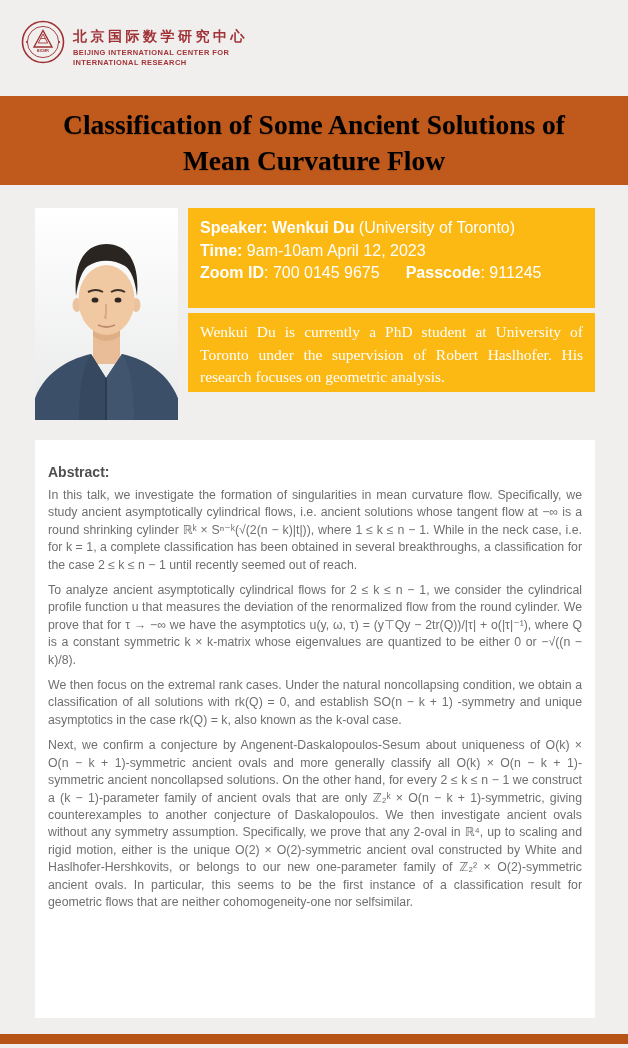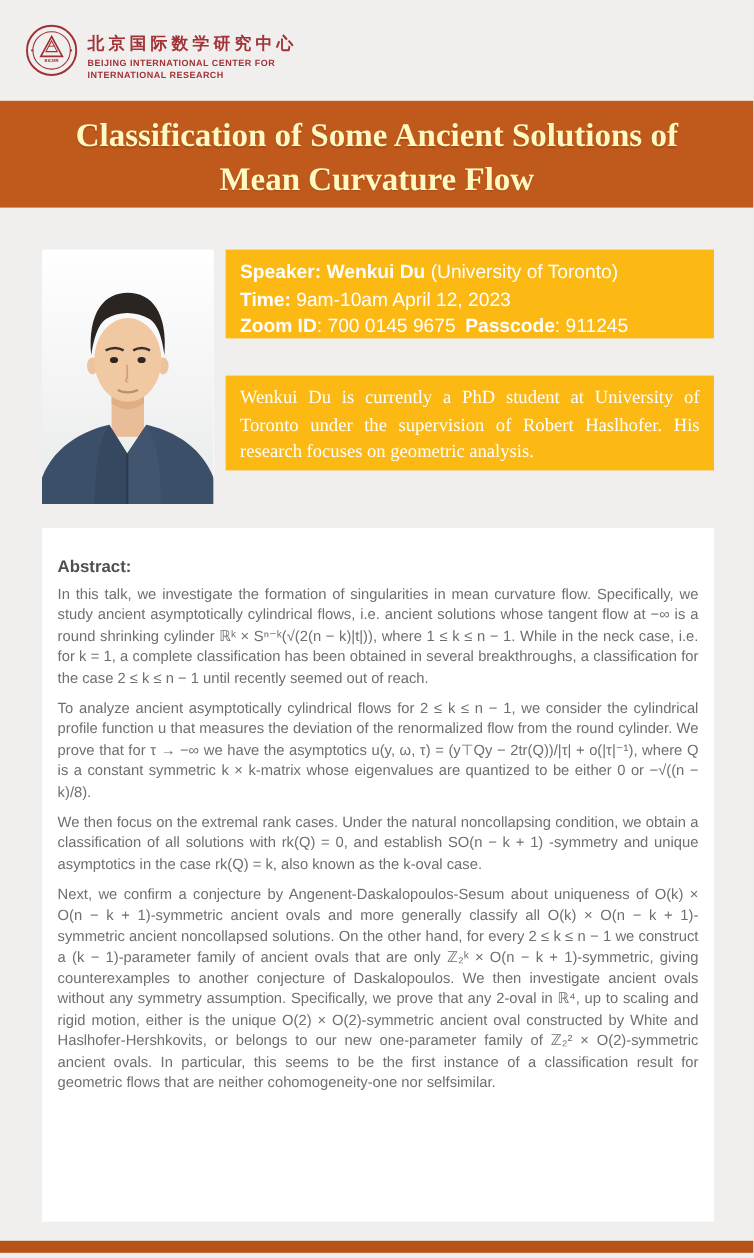--- a/index.html
+++ b/index.html
@@ -22,40 +22,40 @@
     font-size:14px;font-weight:bold;color:#a13338;
     letter-spacing:3.5px;line-height:18px;white-space:nowrap;
   }
   .org-en{
     font-size:7.5px;font-weight:bold;color:#a13338;
     letter-spacing:.4px;line-height:9.5px;margin-top:3px;white-space:nowrap;
   }
 
   
   .banner{
-    position:absolute;left:0;top:84px;width:628px;height:89px;
-    background:#c05a1c;color:#fef9c3;text-align:center;
+    position:absolute;left:0;top:96px;width:628px;height:89px;
+    background:#c05a1c;color:#000000;text-align:center;
     font-family:"Liberation Serif","DejaVu Serif",serif;
     font-weight:bold;font-size:27.5px;line-height:36px;
     padding-top:11px;box-sizing:border-box;
     text-shadow:0 1px 1px rgba(0,0,0,.15);
   }
 
   
   .photo-frame{
     position:absolute;left:35px;top:208px;width:143px;height:212px;
     background:#fff;overflow:hidden;
   }
   .info-box{
-    position:absolute;left:188px;top:208px;width:407px;height:74px;
+    position:absolute;left:188px;top:208px;width:407px;height:100px;
     background:#fcb813;color:#fff;box-sizing:border-box;
     padding:9px 12px;font-size:16px;line-height:22.5px;white-space:nowrap;
   }
   .info-box b{font-weight:bold;}
-  .passcode-group{margin-left:8px;text-align:center;}
+  .passcode-group{margin-left:26px;text-align:center;}
   .bio-box{
     position:absolute;left:188px;top:313px;width:407px;height:79px;
     background:#fcb813;color:#fff;box-sizing:border-box;
     padding:8px 12px;
     font-family:"Liberation Serif","DejaVu Serif",serif;
     font-size:15.5px;line-height:22.5px;text-align:justify;
   }
 
   
   .abstract-box{

